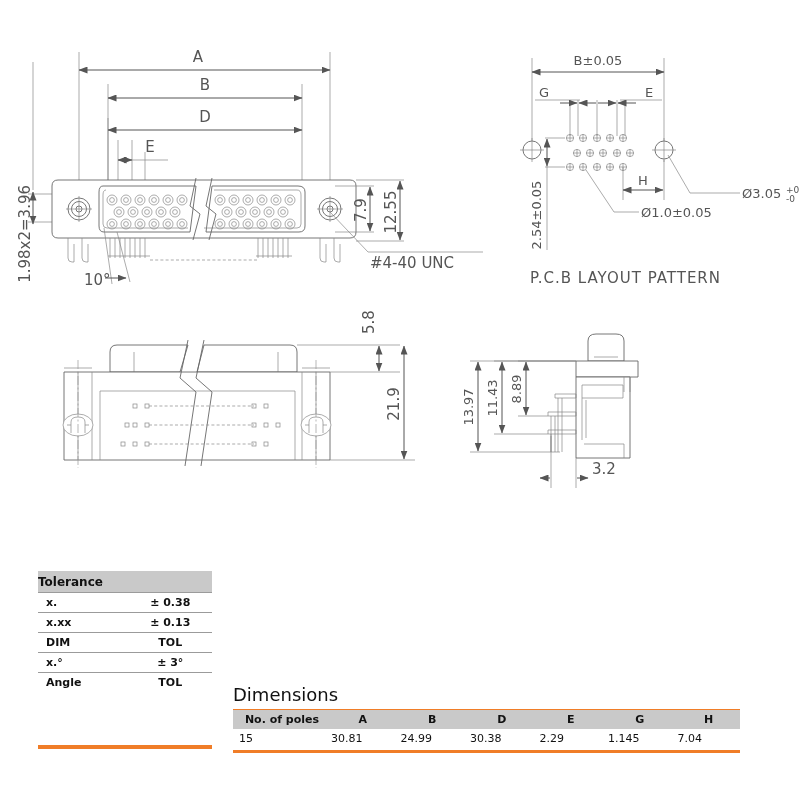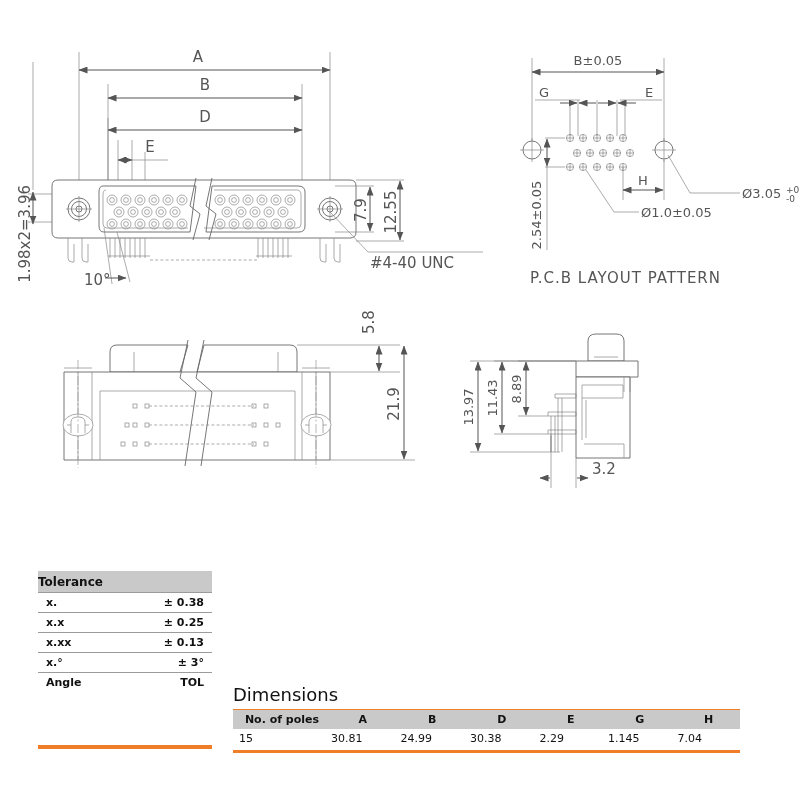--- a/index.html
+++ b/index.html
@@ -17,21 +17,21 @@
   .cent{stroke:#999;fill:none;stroke-width:0.7;stroke-dasharray:9 2.5 2 2.5;}
   .fillw{fill:#fff;}
 
   
   .tol-table{position:absolute;left:38px;top:571px;width:174px;
              border-collapse:collapse;font-size:11px;}
   .tol-table td{padding:2px 8px;border-bottom:1px solid #9b9b9b;
                 font-weight:bold;color:#111;height:15px;}
   .tol-table tr:last-child td{border-bottom:none;}
   .tol-table td.k{text-align:left;width:52%;}
-  .tol-table td.v{text-align:right;}
+  .tol-table td.v{text-align:center;}
   .tol-head{background:#c9c9c9;text-align:left;
             font-weight:bold;font-size:12px;padding:3px 0 !important;}
   .bar-o{background:#f07d28;height:4px;font-size:0;line-height:0;}
 
   .dim-title{position:absolute;left:233px;top:684px;font-size:18px;color:#111;
              font-family:"DejaVu Sans","Liberation Sans",sans-serif;}
   .dim-table{position:absolute;left:233px;top:710px;width:507px;
              border-collapse:collapse;font-size:11px;}
   .dim-table th{background:#c9c9c9;font-weight:bold;font-size:11px;
                 text-align:center;padding:3px 0 3px 6px;color:#111;}
@@ -468,26 +468,26 @@
 <table class="tol-table">
   <tbody>
     <tr>
           <td class="tol-head" colspan="2">Tolerance</td>
         </tr>
     <tr>
           <td class="k">x.</td>
           <td class="v">± 0.38</td>
         </tr>
     <tr>
-          <td class="k">x.x</td>
-          <td class="v">± 0.25</td>
-        </tr>
-    <tr>
           <td class="k">x.xx</td>
           <td class="v">± 0.13</td>
+        </tr>
+    <tr>
+          <td class="k">DIM</td>
+          <td class="v">TOL</td>
         </tr>
     <tr>
           <td class="k">x.°</td>
           <td class="v">± 3°</td>
         </tr>
     <tr>
           <td class="k">Angle</td>
           <td class="v">TOL</td>
         </tr>
   </tbody>

